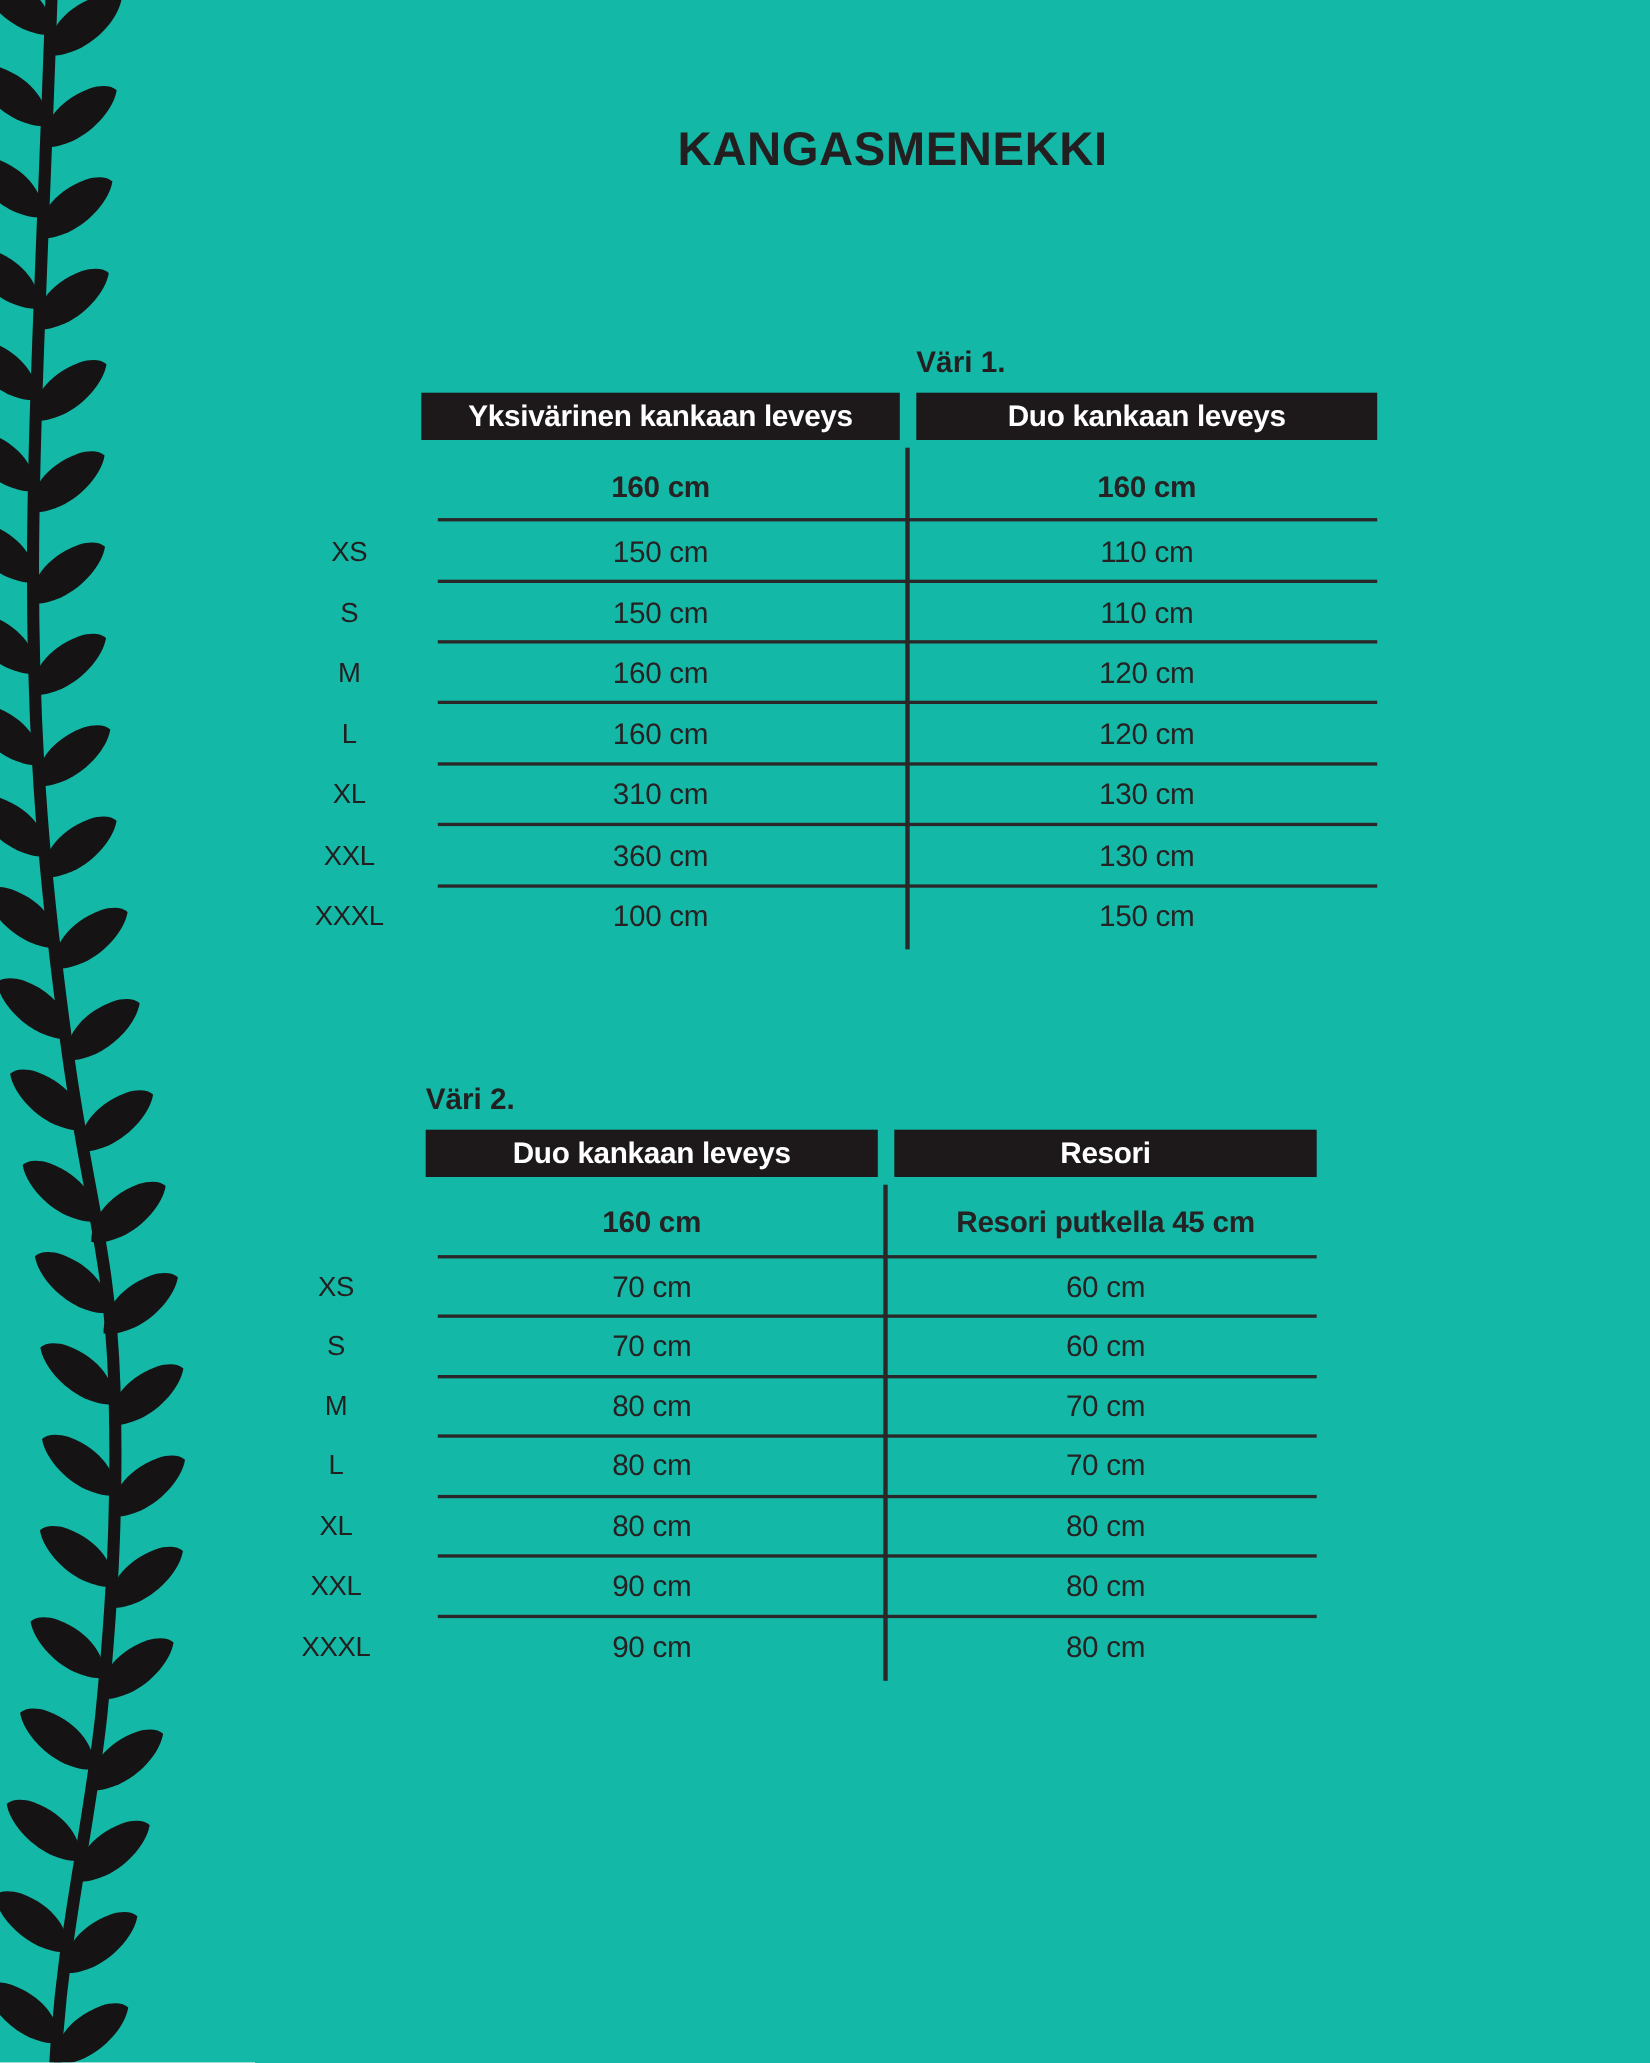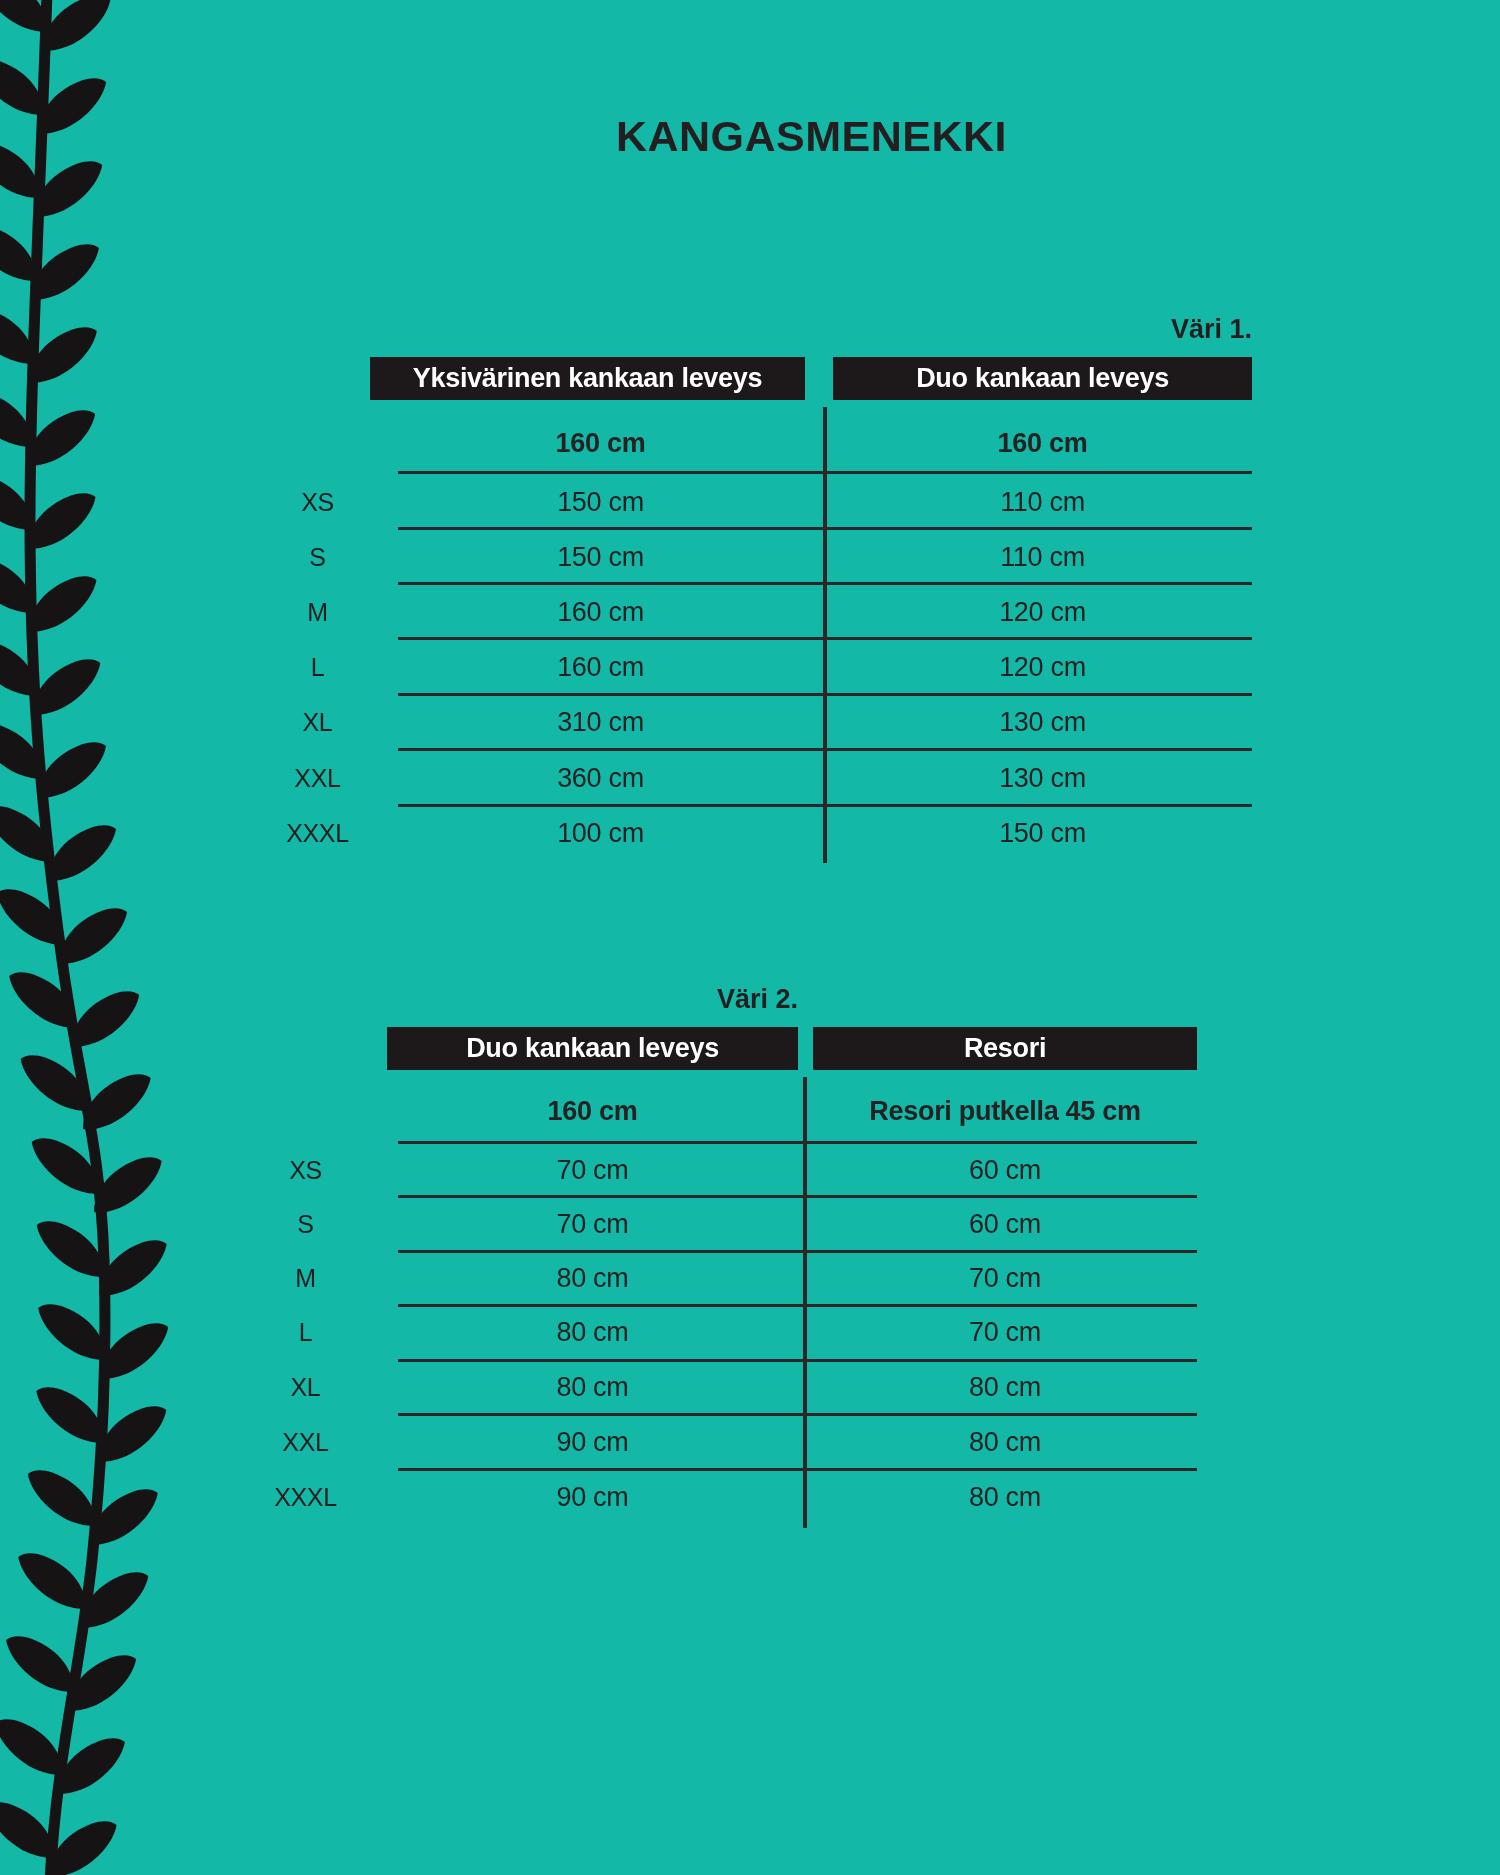--- a/index.html
+++ b/index.html
@@ -17,21 +17,21 @@
     top:112px;
     font-size:43px;font-weight:700;letter-spacing:.5px;color:#231f20;
   }
   .footer-note{
     top:1692px;
     font-size:33px;font-weight:400;color:#2b2728;letter-spacing:-0.3px;
   }
   .vine{position:absolute;left:0;top:0;}
 
   .caption{
-    position:absolute;text-align:right;
+    position:absolute;text-align:left;
     font-size:27px;font-weight:700;color:#231f20;height:34px;line-height:34px;
   }
   .hdr{
     position:absolute;height:43px;line-height:43px;
     background:#1d191a;color:#ffffff;
     font-size:27px;font-weight:700;text-align:center;letter-spacing:-0.3px;
     white-space:nowrap;
   }
   .row{position:absolute;left:0;width:100%;height:34px;line-height:34px;}
   .cell{
@@ -111,21 +111,21 @@
         <use href="#leaf" transform="translate(62.9,1771) scale(-1,1) rotate(-8)"></use>
         <use href="#leaf" transform="translate(48.6,1873) rotate(-8)"></use>
         <use href="#leaf" transform="translate(54.6,1854) scale(-1,1) rotate(-8)"></use>
       </g>
   </svg>
 
   <div class="centered page-title">KANGASMENEKKI</div>
 
   <div class="caption" style="left:833px;width:419px;top:312px">Väri 1.</div>
 
-  <div class="hdr" style="left:370px;top:357px;width:435px">Yksivärinen kankaan leveys</div>
+  <div class="hdr" style="left:383px;top:357px;width:435px">Yksivärinen kankaan leveys</div>
   <div class="hdr" style="left:833px;top:357px;width:419px">Duo kankaan leveys</div>
 
   <div class="row sub" style="top:426px">
     <span class="cell t1-c1">160 cm</span>
     <span class="cell t1-c2">160 cm</span>
   </div>
 
   <div class="hline t1-line" style="top:471px"></div>
   <div class="row" style="top:485px">
     <span class="cell label t1-l">XS</span>

